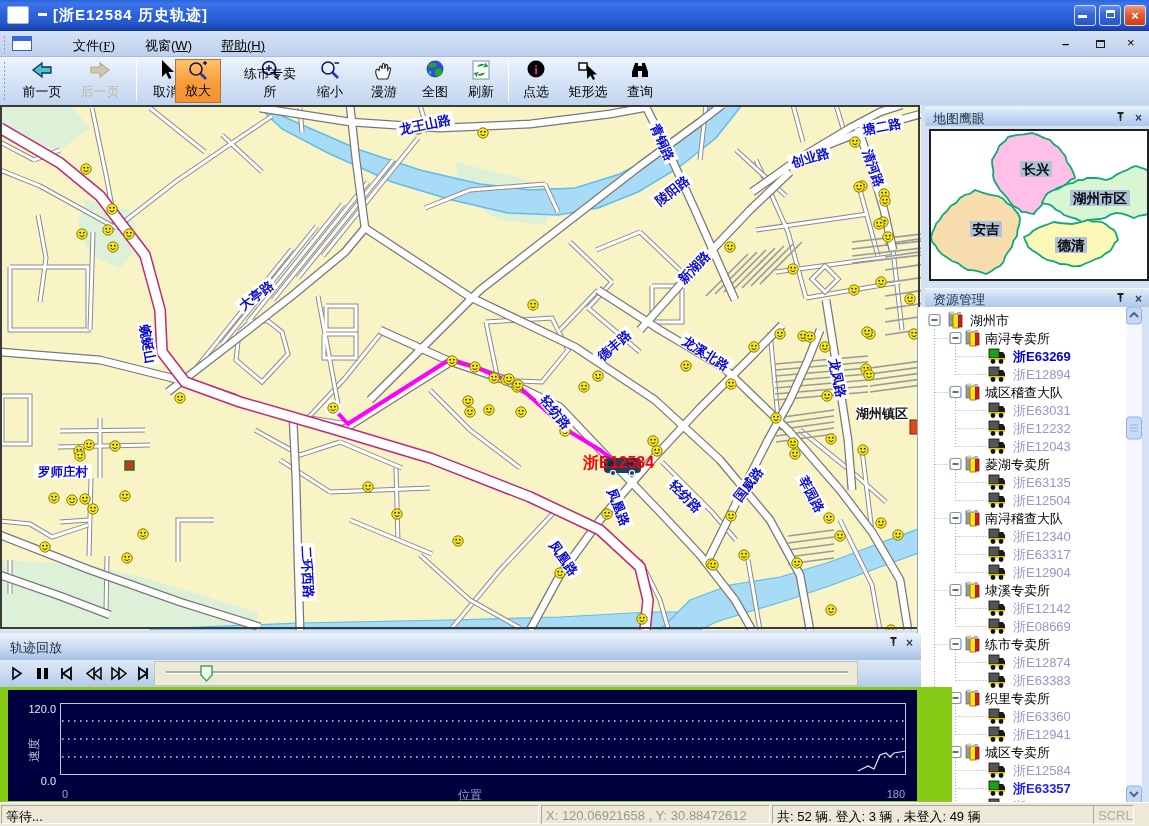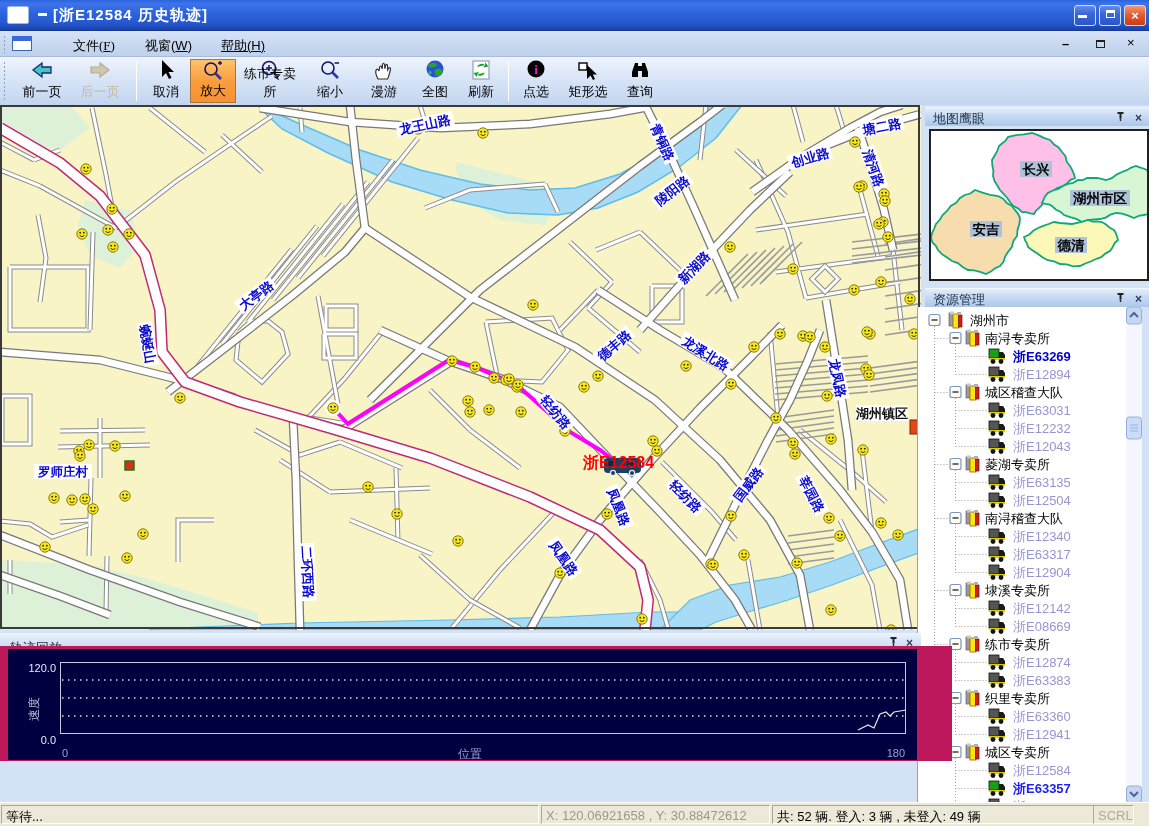--- a/index.html
+++ b/index.html
@@ -25,21 +25,21 @@
 #map { left:0; top:105px; width:921px; height:525px; }
 
 .phead { position:absolute; height:19px; background:linear-gradient(180deg,#e2eefb 0%,#c4d8f2 50%,#aec8ea 100%); border-top:1px solid #f4f9ff; font-size:13px; color:#1c2c44; padding:2px 0 0 8px; }
 .pinx { position:absolute; top:3px; color:#30405c; font-size:12px; font-weight:bold; }
 #eaglebox { left:929px; top:129px; width:220px; height:152px; background:#fff; border:2px solid #202020; }
 #treebox { left:917px; top:307px; width:224px; height:496px; background:#fff; border-left:1px solid #8aa4c8; }
 
 #pbhead { left:0; top:633px; width:921px; height:27px; background:linear-gradient(180deg,#ecf3fc 0%,#cfdff4 45%,#b4cae9 85%,#a7c0e4 100%); font-size:13px; color:#18283e; padding:6px 0 0 10px; }
 #pbbar { left:0; top:660px; width:921px; height:27px; background:linear-gradient(180deg,#dce9f8 0%,#c6d8f0 60%,#b2c9e8 100%); }
 #pbslider { left:154px; top:661px; width:704px; height:25px; background:#ece9d8; border:1px solid #c8c4ae; }
-#chart { left:0; top:646px; width:952px; height:115px; background:#be185d; }
+#chart { left:0; top:687px; width:952px; height:115px; background:#84cc16; }
 #chartnavy { left:8px; top:3px; width:909px; height:111px; background:#000041; position:absolute; }
 
 #status { left:0; top:802px; width:1149px; height:24px; background:#ece9d8; border-top:1px solid #fff; }
 .sbox { position:absolute; top:3px; height:19px; border:1px solid; border-color:#aca899 #fff #fff #aca899; font-size:13px; padding:2px 16px 0 4px; }
 </style>
 </head>
 <body>
 
 <div class="abs" id="titlebar"></div>
 <div class="abs" id="titleicon"></div>
@@ -70,21 +70,21 @@
 <div class="tbtn" style="left:14px;width:56px;"><svg width="24" height="20" viewBox="0 0 24 20" style="margin-top:1px;">
         <path d="M3,10 L12,3 L12,7 L21,7 L21,13 L12,13 L12,17 Z" fill="#45c4ca" stroke="#1a2a66" stroke-width="1.3"></path>
       </svg><div class="tlabel">前一页</div></div>
 <div class="tbtn" style="left:72px;width:56px;color:#c4baa0;"><svg width="24" height="20" viewBox="0 0 24 20" style="margin-top:1px;">
         <path d="M21,10 L12,3 L12,7 L3,7 L3,13 L12,13 L12,17 Z" fill="#cfc7ae" stroke="#b8ad8f" stroke-width="1.2"></path>
       </svg><div class="tlabel">后一页</div></div>
 <div class="tsep" style="left:136px;"></div>
 <div class="tbtn" style="left:142px;width:48px;"><svg width="22" height="22" viewBox="0 0 22 22" style="margin-top:0px;">
         <path d="M7,1 L7,18 L11,14 L14,20 L16.5,18.7 L13.5,13 L19,13 Z" fill="#000"></path>
       </svg><div class="tlabel">取消</div></div>
-<div class="tbtn" style="left:190px;width:46px;background:linear-gradient(180deg,#fdc36c,#f99b3a 55%,#f89233);border:1px solid #a8763a;"><svg width="24" height="22" viewBox="0 0 24 22" style="margin-top:0px;">
+<div class="tbtn" style="left:175px;width:46px;background:linear-gradient(180deg,#fdc36c,#f99b3a 55%,#f89233);border:1px solid #a8763a;"><svg width="24" height="22" viewBox="0 0 24 22" style="margin-top:0px;">
         <circle cx="10" cy="9" r="6" fill="none" stroke="#14145c" stroke-width="1.6"></circle>
         <line x1="14.5" y1="13.5" x2="20" y2="19" stroke="#3333aa" stroke-width="2.6"></line>
         <path d="M17,3 L21,3 M19,1 L19,5" stroke="#14145c" stroke-width="1.4"></path>
       </svg><div class="tlabel">放大</div></div>
 <div class="tbtn" style="left:238px;width:64px;"><svg width="24" height="22" viewBox="0 0 24 22" style="margin-top:0px;">
         <circle cx="11" cy="9" r="6.5" fill="none" stroke="#14145c" stroke-width="1.5"></circle>
         <path d="M8,9 L14,9 M11,6 L11,12" stroke="#14145c" stroke-width="1.4"></path>
         <line x1="15.5" y1="13.5" x2="20" y2="18.5" stroke="#3333aa" stroke-width="2.6"></line>
       </svg><div class="tlabel">练市专卖所</div></div>
 <div class="tbtn" style="left:306px;width:48px;"><svg width="24" height="22" viewBox="0 0 24 22" style="margin-top:0px;">

